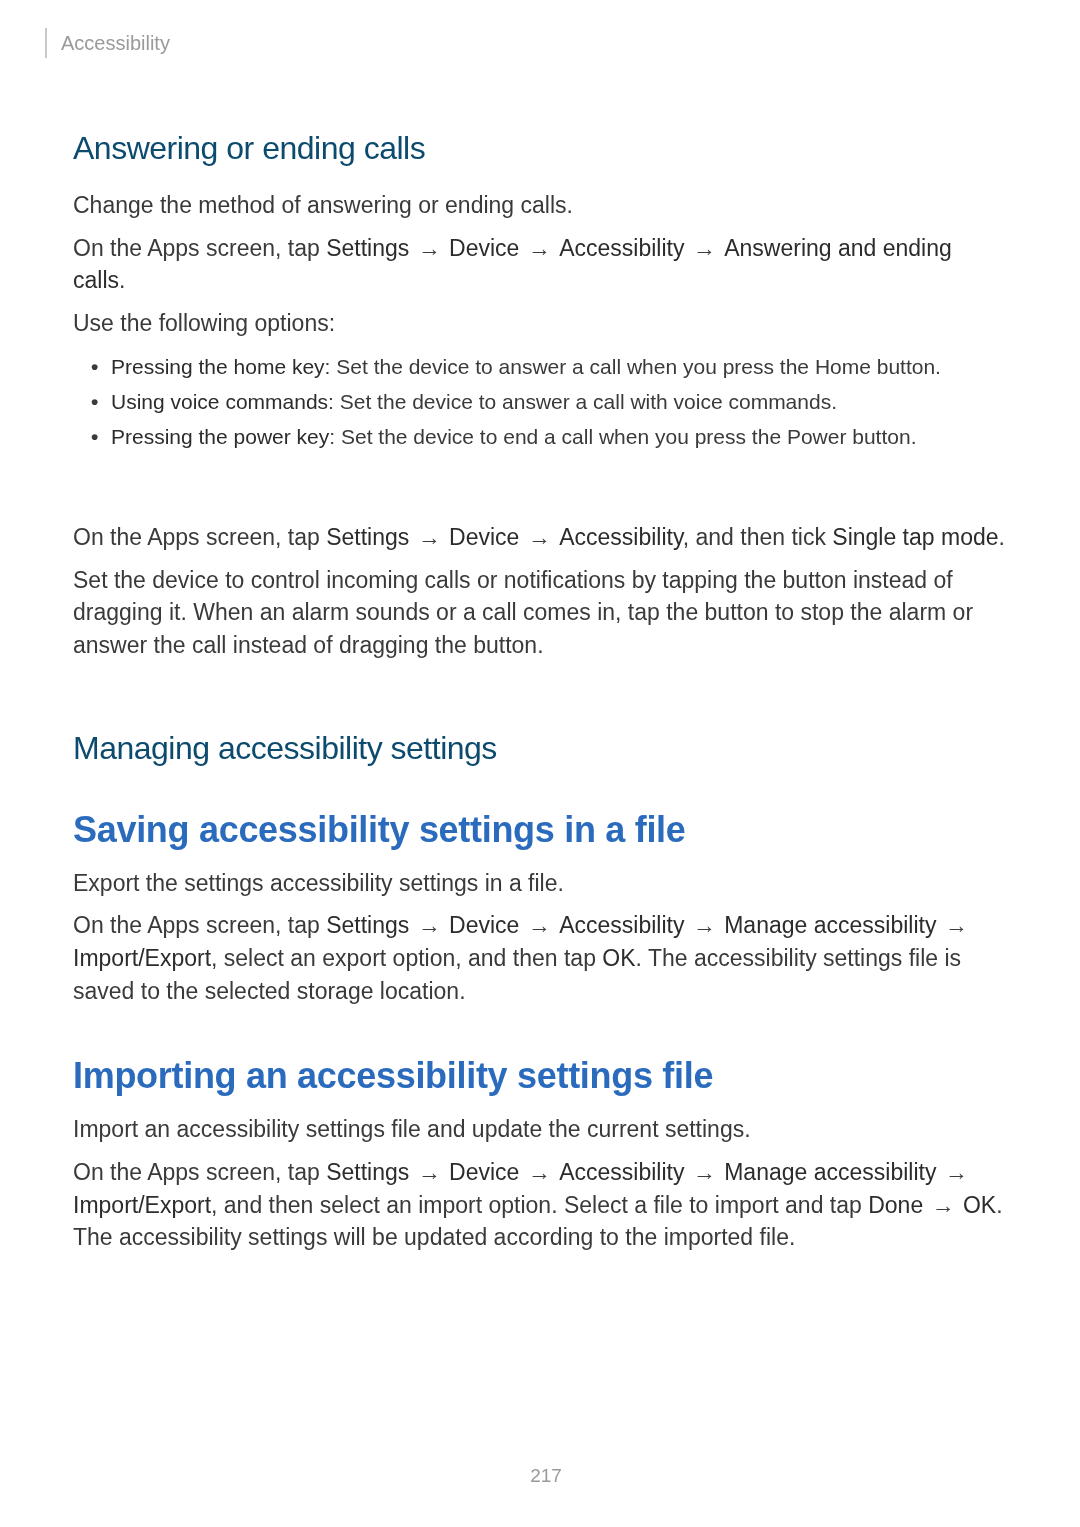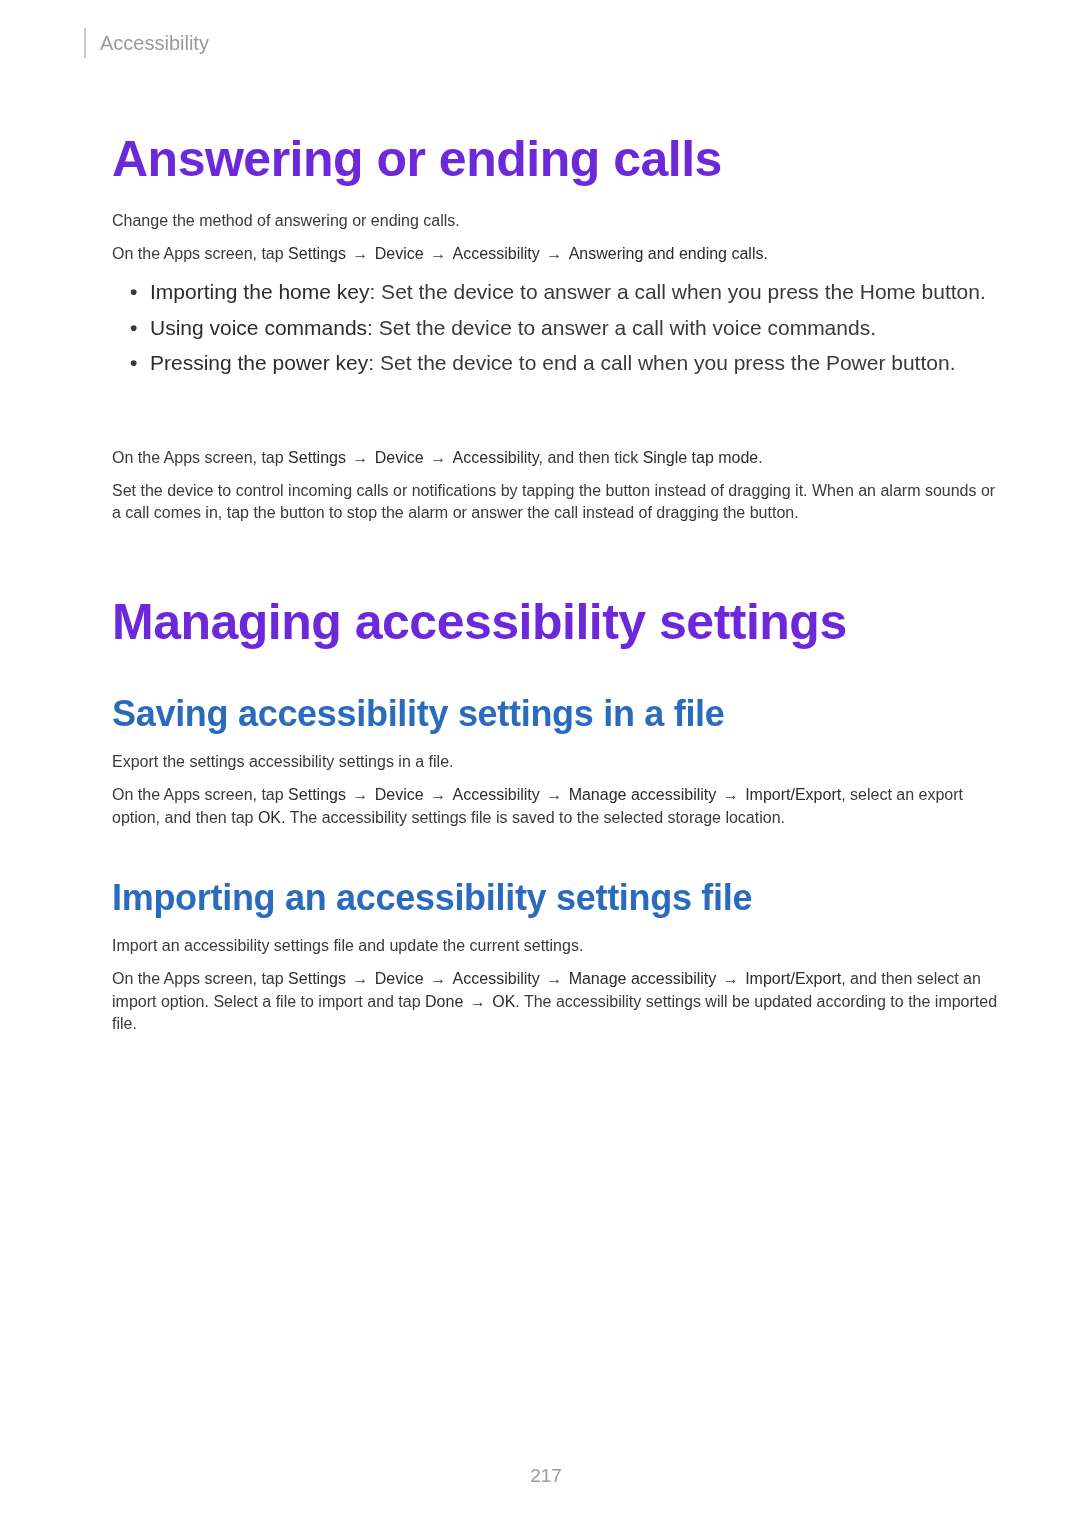--- a/index.html
+++ b/index.html
@@ -5,51 +5,51 @@
   * { box-sizing: border-box; margin: 0; padding: 0; }
   body {
     font-family: -apple-system, "Segoe UI", "Helvetica Neue", Arial, sans-serif;
     width: 1080px;
     height: 1527px;
     background: #fff;
     color: #333;
     position: relative;
   }
   .page {
-    padding: 28px 72px 40px 112px;
+    padding: 28px 72px 40px 73px;
   }
   .header-area {
     border-left: 2px solid #c9c9c9;
     padding-left: 14px;
     margin-bottom: 72px;
     margin-left: -28px;
     height: 30px;
     display: flex;
     align-items: center;
   }
   .header-label {
     color: #9a9a9a;
     font-size: 20px;
   }
   h1 {
-    color: #6d28d9;
-    font-size: 50px;
-    font-weight: 700;
+    color: #0c4a6e;
+    font-size: 32px;
+    font-weight: 400;
     margin-bottom: 22px;
     letter-spacing: -0.5px;
   }
   h2 {
     color: #2a6bbd;
     font-size: 36px;
     font-weight: 700;
     margin-bottom: 16px;
     letter-spacing: -0.3px;
   }
   p {
-    font-size: 16px;
+    font-size: 23px;
     line-height: 1.42;
     color: #3a3a3a;
     margin-bottom: 10px;
   }
   .b { font-weight: 400; color: #2c2c2c; }
   ul {
     list-style: none;
     padding-left: 38px;
     margin-top: 4px;
     margin-bottom: 24px;
@@ -92,22 +92,23 @@
   <div class="header-area">
     <span class="header-label">Accessibility</span>
   </div>
 
   <div class="section">
     <h1>Answering or ending calls</h1>
     <p>Change the method of answering or ending calls.</p>
     <p>
       <span>On the Apps screen, tap </span><span class="b">Settings</span><span class="arrow"> → </span><span class="b">Device</span><span class="arrow"> → </span><span class="b">Accessibility</span><span class="arrow"> → </span><span class="b">Answering and ending calls</span><span>.</span>
     </p>
+    <p>Use the following options:</p>
     <ul>
-      <li><span class="b">Importing the home key</span><span>: Set the device to answer a call when you press the Home button.</span></li>
+      <li><span class="b">Pressing the home key</span><span>: Set the device to answer a call when you press the Home button.</span></li>
       <li><span class="b">Using voice commands</span><span>: Set the device to answer a call with voice commands.</span></li>
       <li><span class="b">Pressing the power key</span><span>: Set the device to end a call when you press the Power button.</span></li>
     </ul>
   </div>
 
   <div class="section">
     <p>
       <span>On the Apps screen, tap </span><span class="b">Settings</span><span class="arrow"> → </span><span class="b">Device</span><span class="arrow"> → </span><span class="b">Accessibility</span><span>, and then tick </span><span class="b">Single tap mode</span><span>.</span>
     </p>
     <p>Set the device to control incoming calls or notifications by tapping the button instead of dragging it. When an alarm sounds or a call comes in, tap the button to stop the alarm or answer the call instead of dragging the button.</p>

